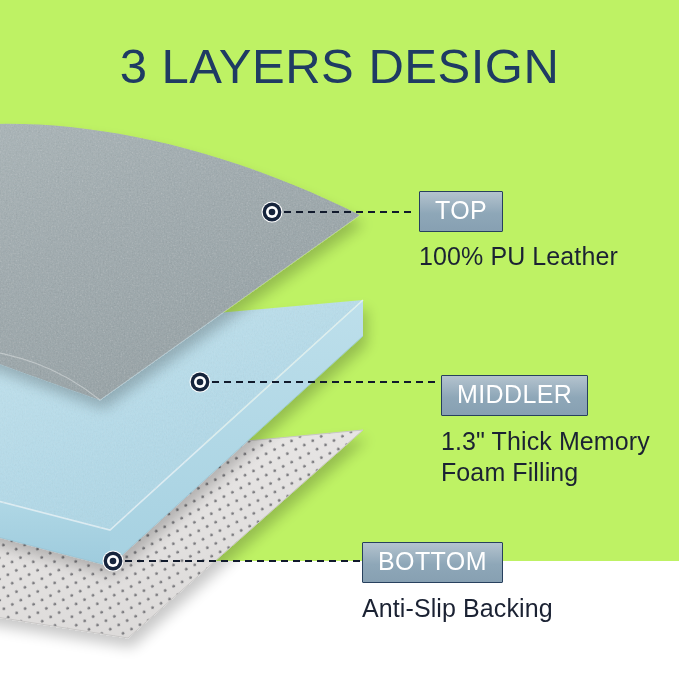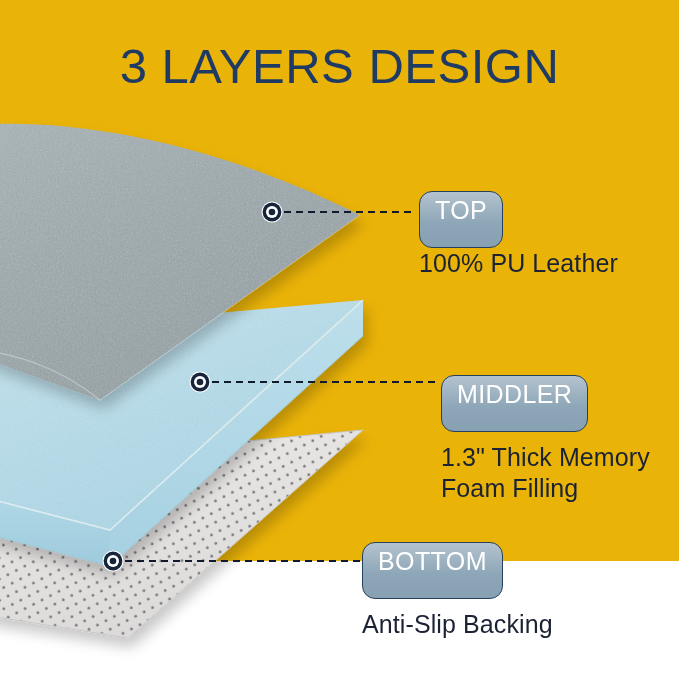--- a/index.html
+++ b/index.html
@@ -13,21 +13,21 @@
     height: 679px;
     overflow: hidden;
     font-family: "Liberation Sans", sans-serif;
     -webkit-font-smoothing: antialiased;
   }
 
   #infographic {
     position: relative;
     width: 679px;
     height: 561px;
-    background: #eab308;
+    background: #bef264;
   }
 
   
   .title {
     position: absolute;
     left: 0;
     top: 38px;
     width: 679px;
     text-align: center;
     font-family: "Liberation Sans", sans-serif;
@@ -55,33 +55,34 @@
 
   
   .callout {
     position: absolute;
   }
 
   .badge {
     display: inline-block;
     box-sizing: border-box;
     border: 1.6px solid #27405e;
-    border-radius: 13px;
+    border-radius: 1px;
     background: linear-gradient(180deg, #b4c3ce 0%, #8ea7b8 55%, #87a0b2 100%);
     color: #ffffff;
     font-family: "Liberation Sans", sans-serif;
     font-size: 25px;
     line-height: 33px;
-    padding: 2px 15px 20px 15px;
+    padding: 2px 15px 4px 15px;
     letter-spacing: 0.4px;
     text-align: center;
     white-space: nowrap;
   }
 
   .desc {
+    margin-top: 9px;
     font-family: "Liberation Sans", sans-serif;
     font-size: 25px;
     line-height: 31px;
     font-weight: 400;
     color: #1b2233;
     letter-spacing: 0.1px;
     white-space: pre-line;
   }
 
   

